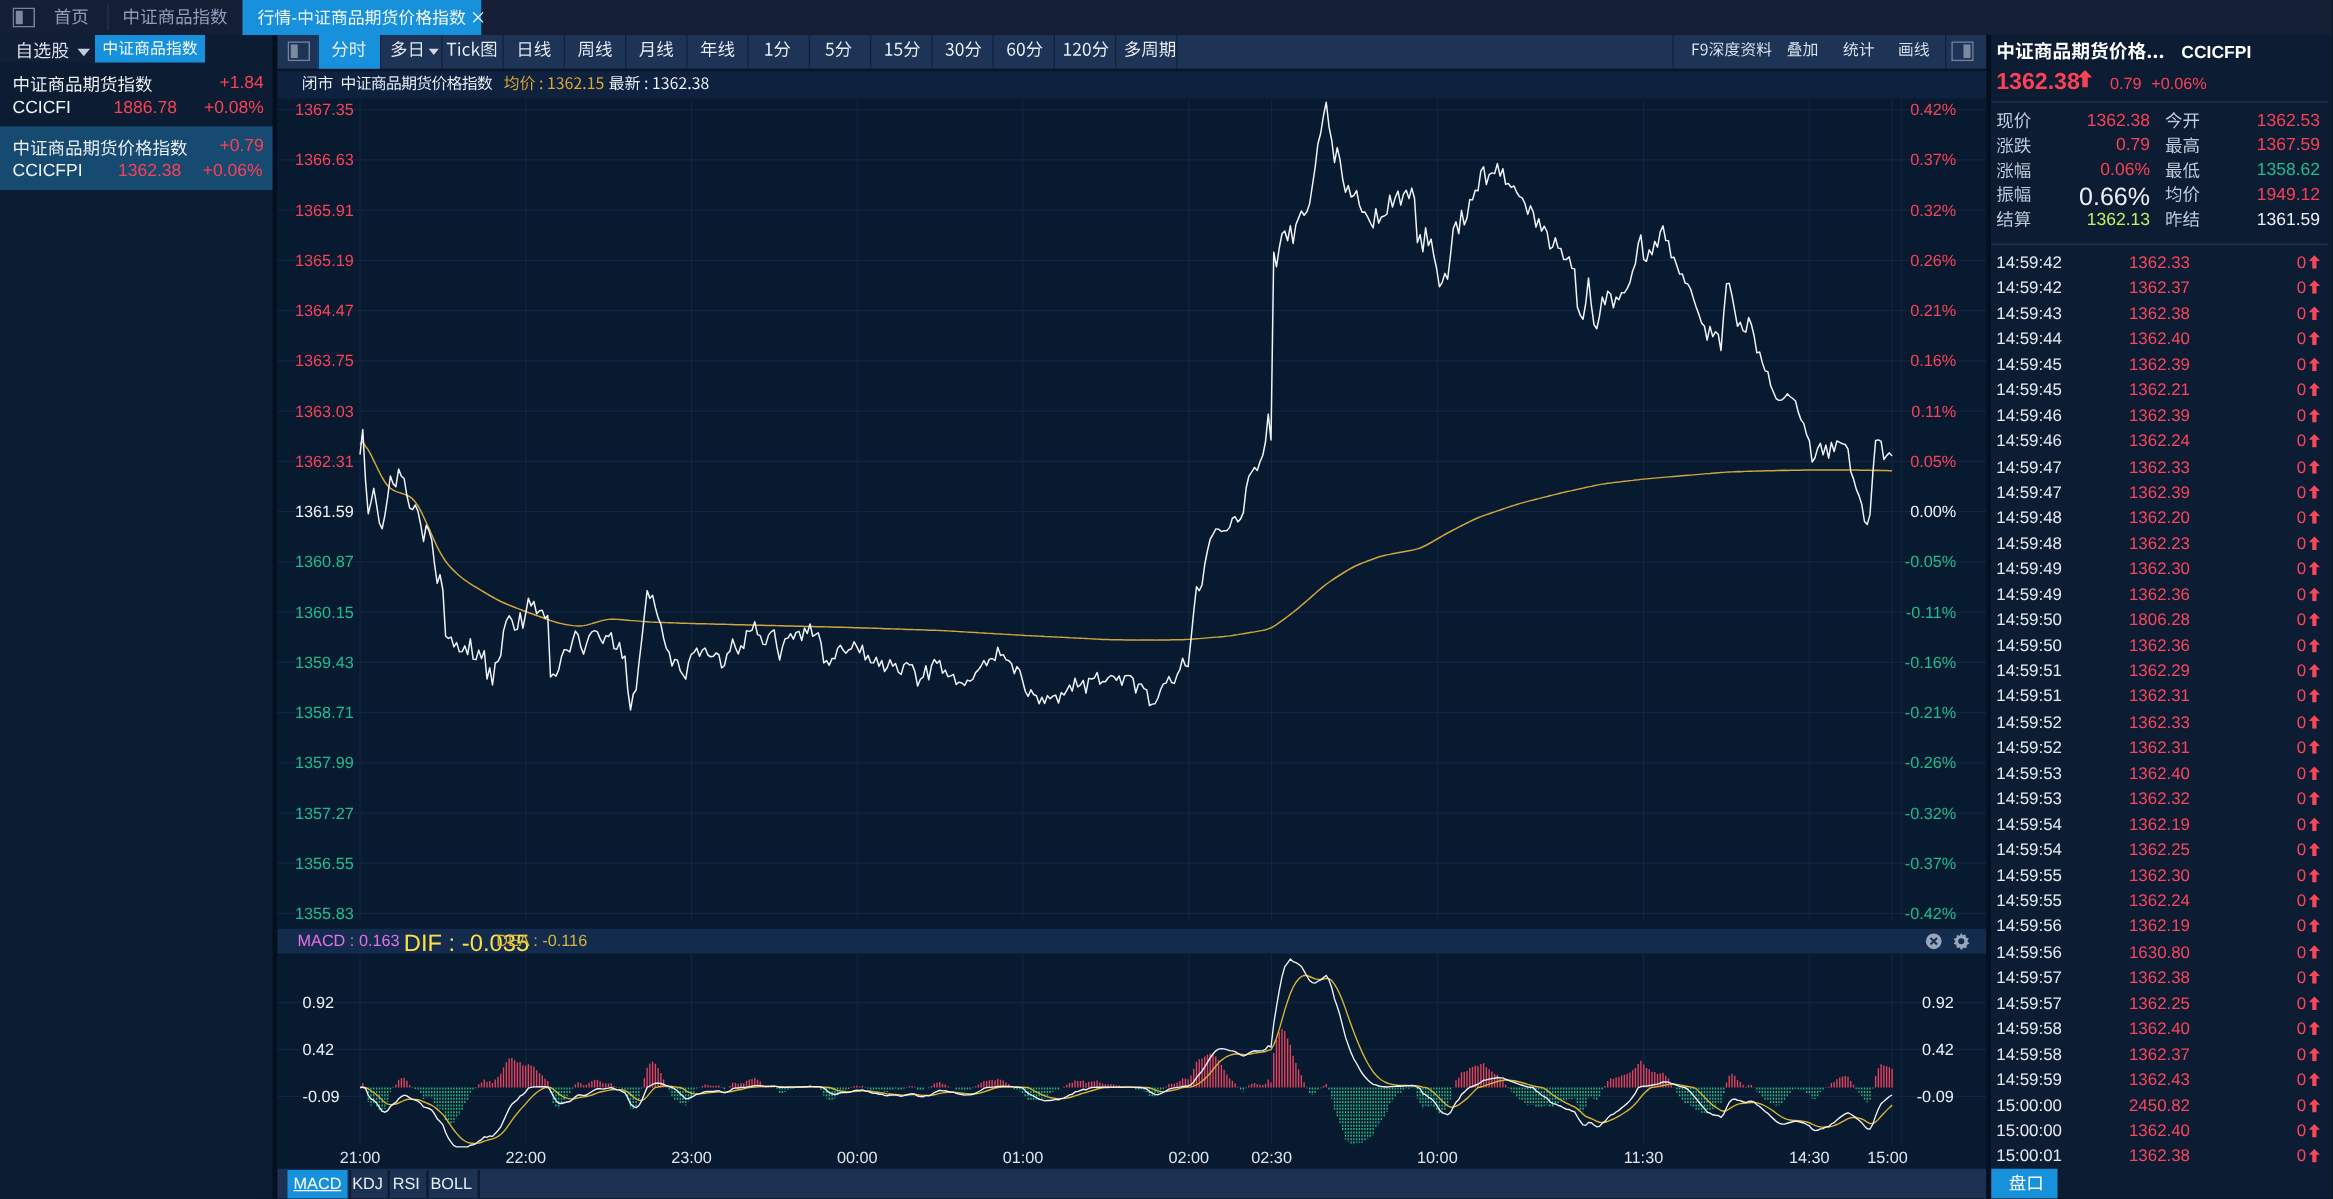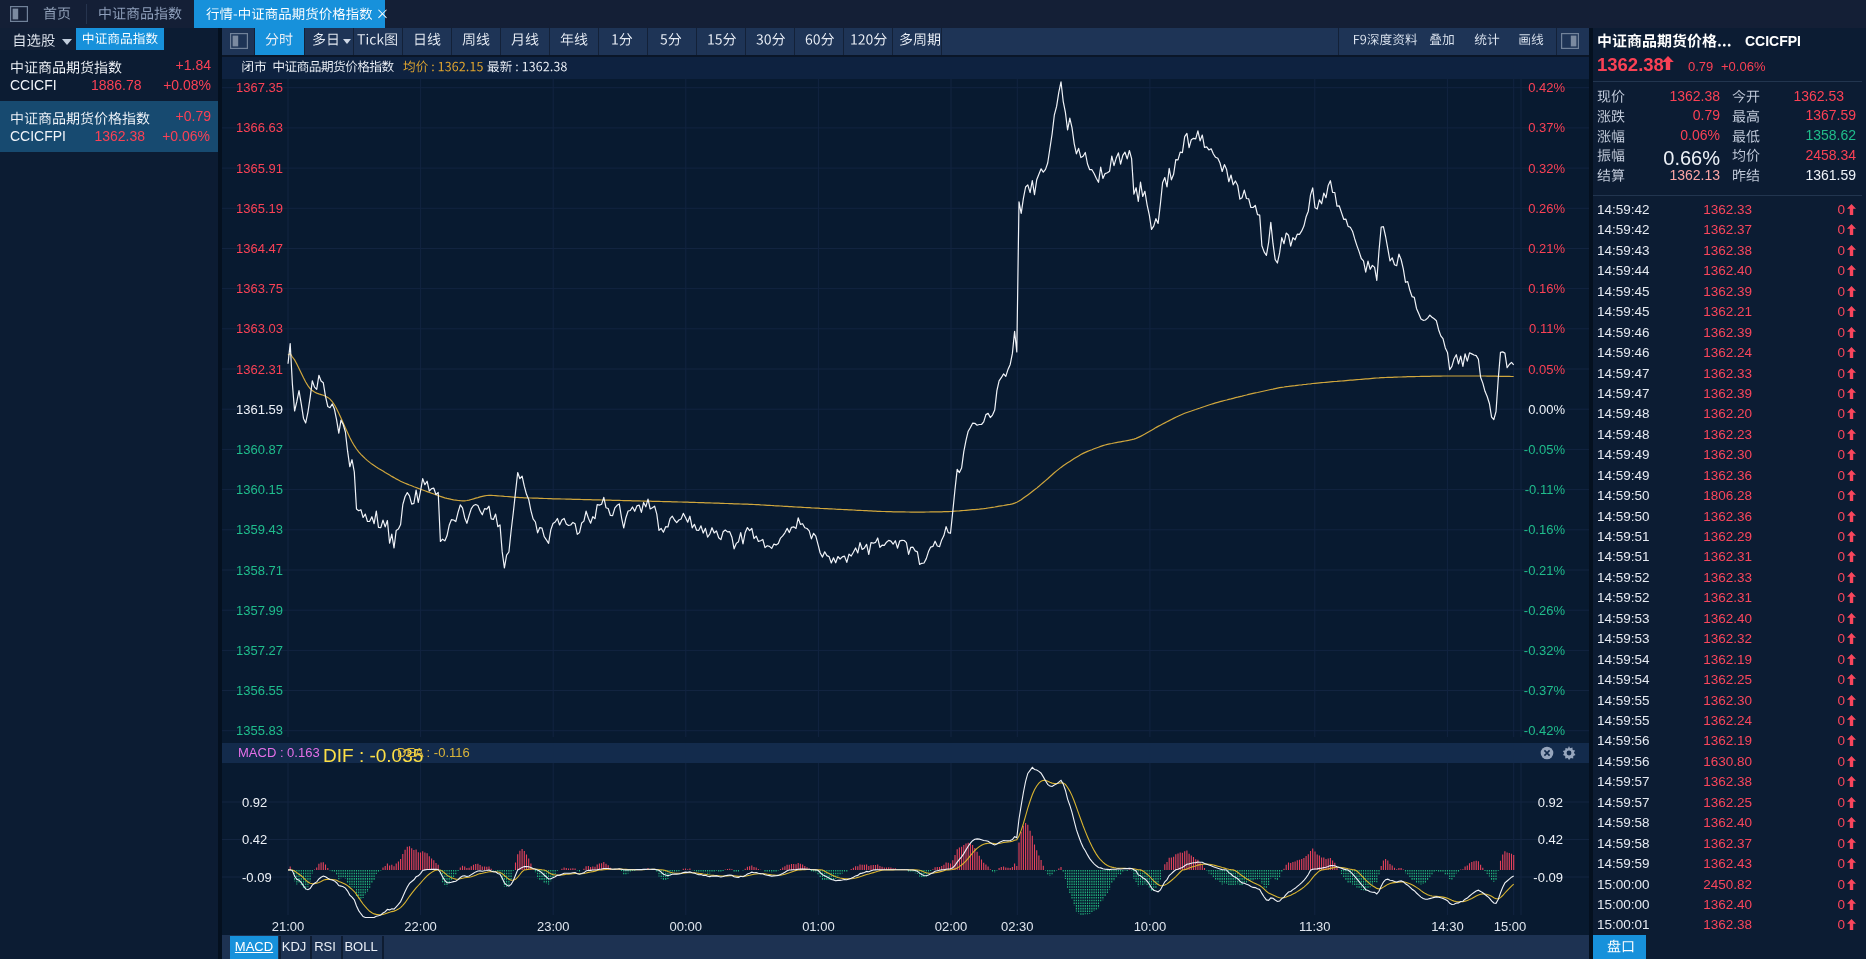--- a/index.html
+++ b/index.html
@@ -241,21 +241,21 @@
     <div class="tx" style="top:59px;font-size:13px;color:#fa4155;font-weight:normal;left:1688px;">0.79</div>
     <div class="tx" style="top:59px;font-size:13px;color:#fa4155;font-weight:normal;left:1721px;">+0.06%</div>
     <div class="ab" style="left:1593px;top:81px;width:269px;height:1px;background:#22354f;"></div>
     <div style="position:absolute;left:1597.0px;top:89.0px;line-height:0;"><svg class="" width="29" height="17" viewBox="0 -12.32 29 16.52" style="overflow:visible">
         <path fill="#c3ccdc" d="M6 -11.1V-3.6H7.1V-10.2H11.3V-3.6H12.3V-11.1ZM0.6 -1.4 0.8 -0.4C2.2 -0.8 3.9 -1.3 5.6 -1.8L5.5 -2.8L3.7 -2.2V-5.8H5.1V-6.8H3.7V-9.8H5.4V-10.8H0.8V-9.8H2.6V-6.8H1V-5.8H2.6V-1.9C1.9 -1.7 1.2 -1.5 0.6 -1.4ZM8.6 -9V-6.3C8.6 -4.1 8.2 -1.4 4.6 0.4C4.9 0.6 5.2 1 5.3 1.2C7.6 -0.1 8.7 -1.7 9.2 -3.4V-0.4C9.2 0.5 9.6 0.8 10.6 0.8H11.9C13.1 0.8 13.2 0.2 13.4 -2C13.1 -2.1 12.8 -2.2 12.5 -2.4C12.4 -0.4 12.4 -0 11.9 -0H10.7C10.3 -0 10.2 -0.1 10.2 -0.5V-3.9H9.4C9.6 -4.7 9.6 -5.5 9.6 -6.2V-9Z M24.1 -6.3V1.1H25.2V-6.3ZM20.2 -6.3V-4.4C20.2 -3.1 20 -0.9 18 0.5C18.2 0.7 18.6 1 18.7 1.2C21 -0.4 21.2 -2.8 21.2 -4.4V-6.3ZM22.4 -11.8C21.7 -10 20.1 -7.9 17.6 -6.5C17.8 -6.3 18.1 -5.9 18.3 -5.7C20.3 -6.9 21.7 -8.4 22.7 -10C23.8 -8.3 25.3 -6.8 26.9 -5.9C27 -6.1 27.3 -6.5 27.6 -6.7C25.9 -7.6 24.2 -9.3 23.2 -11L23.5 -11.6ZM17.8 -11.7C17 -9.6 15.8 -7.5 14.5 -6.2C14.7 -5.9 15 -5.4 15.1 -5.1C15.5 -5.6 15.9 -6.1 16.3 -6.7V1.1H17.4V-8.4C17.9 -9.4 18.4 -10.4 18.8 -11.5Z"></path>
       </svg></div>
     <div class="tx" style="top:87.5px;font-size:14px;color:#fa4155;font-weight:normal;right:146px;">1362.38</div>
     <div style="position:absolute;left:1732.0px;top:89.0px;line-height:0;"><svg class="" width="29" height="17" viewBox="0 -12.32 29 16.52" style="overflow:visible">
         <path fill="#c3ccdc" d="M5.5 -7.5C6.4 -6.8 7.6 -5.8 8.1 -5.1L8.9 -5.9C8.3 -6.5 7.1 -7.4 6.2 -8.1ZM2.3 -4.9V-3.8H10.1C9.1 -2.5 7.7 -0.7 6.5 0.7L7.5 1.2C9 -0.6 10.9 -3 12 -4.5L11.2 -4.9L11 -4.9ZM6.9 -11.9C5.5 -9.7 3 -7.8 0.5 -6.7C0.8 -6.4 1.1 -6 1.3 -5.7C3.4 -6.8 5.5 -8.4 7 -10.2C8.6 -8.5 10.8 -6.7 12.7 -5.8C12.9 -6.1 13.2 -6.5 13.5 -6.7C11.5 -7.6 9.1 -9.4 7.7 -11L7.9 -11.4Z M23.1 -9.8V-5.9H19.2V-6.5V-9.8ZM14.7 -5.9V-4.8H18C17.8 -2.9 17.1 -1.1 14.8 0.4C15 0.6 15.4 0.9 15.6 1.2C18.2 -0.5 18.9 -2.6 19.1 -4.8H23.1V1.1H24.2V-4.8H27.3V-5.9H24.2V-9.8H26.9V-10.8H15.2V-9.8H18.1V-6.5L18.1 -5.9Z"></path>
       </svg></div>
-    <div class="tx" style="top:87.5px;font-size:14px;color:#fa4155;font-weight:normal;right:22px;">1362.53</div>
+    <div class="tx" style="top:87.5px;font-size:14px;color:#fa4155;font-weight:normal;right:10px;">1362.53</div>
     <div style="position:absolute;left:1597.0px;top:108.8px;line-height:0;"><svg class="" width="29" height="17" viewBox="0 -12.32 29 16.52" style="overflow:visible">
         <path fill="#c3ccdc" d="M0.9 -10.9C1.6 -10.4 2.4 -9.6 2.8 -9.1L3.5 -9.7C3.1 -10.2 2.3 -10.9 1.6 -11.5ZM0.5 -7.1C1.1 -6.6 1.9 -5.8 2.3 -5.3L3 -6C2.6 -6.5 1.8 -7.2 1.1 -7.7ZM0.8 0.5 1.7 0.9C2.1 -0.4 2.6 -2.1 3 -3.5L2.1 -4C1.8 -2.4 1.2 -0.6 0.8 0.5ZM12.1 -11.4C11.5 -9.8 10.4 -8.3 9.3 -7.4C9.5 -7.2 9.8 -6.8 10 -6.7C11.1 -7.8 12.3 -9.4 13 -11.1ZM3.8 -8.1C3.7 -6.7 3.6 -5 3.5 -3.9H5.8C5.7 -1.3 5.5 -0.3 5.3 -0.1C5.2 0.1 5.1 0.1 4.8 0.1C4.6 0.1 4.1 0.1 3.5 0C3.6 0.3 3.7 0.7 3.7 1C4.3 1 5 1 5.3 1C5.7 1 5.9 0.9 6.1 0.6C6.5 0.2 6.6 -1.1 6.8 -4.4C6.8 -4.5 6.8 -4.8 6.8 -4.8H4.5C4.5 -5.5 4.6 -6.3 4.6 -7.1H6.8V-11.2H3.6V-10.3H6V-8.1ZM7.9 1.1C8.1 1 8.5 0.8 11 -0.3C11 -0.4 10.9 -0.9 10.9 -1.1L9 -0.4V-5.4H10C10.5 -2.7 11.4 -0.4 12.9 0.9C13 0.7 13.4 0.3 13.6 0.1C12.2 -0.9 11.3 -3 10.8 -5.4H13.5V-6.4H9V-11.6H8.1V-6.4H6.9V-5.4H8.1V-0.7C8.1 -0.1 7.7 0.1 7.5 0.3C7.6 0.5 7.8 0.9 7.9 1.1Z M16.1 -10.2H18.4V-7.8H16.1ZM14.5 -0.6 14.7 0.4C16.1 0 17.9 -0.5 19.7 -1L19.5 -1.9L18 -1.5V-4H19.5V-4.9H18V-6.9H19.4V-11.2H15.2V-6.9H17.1V-1.2L16.1 -1V-5.5H15.2V-0.8ZM23 -11.7V-9.2H21.6C21.7 -9.8 21.9 -10.4 21.9 -11L21 -11.2C20.7 -9.5 20.3 -7.9 19.7 -6.8C19.9 -6.7 20.3 -6.4 20.5 -6.3C20.9 -6.8 21.1 -7.5 21.4 -8.3H23V-7.2C23 -6.7 23 -6.1 23 -5.5H19.8V-4.5H22.8C22.5 -2.7 21.6 -0.9 19.2 0.4C19.5 0.6 19.8 0.9 20 1.2C22 -0 23 -1.6 23.6 -3.2C24.2 -1.3 25.3 0.2 26.8 1.1C27 0.8 27.3 0.4 27.6 0.2C25.8 -0.6 24.7 -2.4 24.1 -4.5H27.3V-5.5H24C24.1 -6.1 24.1 -6.6 24.1 -7.2V-8.3H27V-9.2H24.1V-11.7Z"></path>
       </svg></div>
     <div class="tx" style="top:107.3px;font-size:14px;color:#fa4155;font-weight:normal;right:146px;">0.79</div>
     <div style="position:absolute;left:1732.0px;top:108.8px;line-height:0;"><svg class="" width="29" height="17" viewBox="0 -12.32 29 16.52" style="overflow:visible">
         <path fill="#c3ccdc" d="M3.5 -8.9H10.5V-7.9H3.5ZM3.5 -10.6H10.5V-9.6H3.5ZM2.5 -11.3V-7.2H11.6V-11.3ZM5.5 -5.5V-4.5H3V-5.5ZM0.7 -0.6 0.8 0.3 5.5 -0.2V1.1H6.6V-0.4L7.3 -0.5V-1.3L6.6 -1.2V-5.5H13.3V-6.4H0.7V-5.5H2V-0.7ZM7.1 -4.6V-3.8H7.9L7.7 -3.7C8.1 -2.6 8.7 -1.7 9.4 -1C8.6 -0.4 7.8 0 6.9 0.3C7.1 0.5 7.3 0.9 7.4 1.1C8.3 0.7 9.3 0.3 10.1 -0.4C10.9 0.3 11.8 0.8 12.9 1.1C13 0.8 13.3 0.4 13.5 0.3C12.5 0 11.6 -0.4 10.8 -1C11.7 -1.9 12.4 -3 12.9 -4.4L12.3 -4.7L12.1 -4.6ZM8.6 -3.8H11.6C11.3 -2.9 10.7 -2.2 10.1 -1.6C9.5 -2.2 8.9 -2.9 8.6 -3.8ZM5.5 -3.8V-2.8H3V-3.8ZM5.5 -2V-1.1L3 -0.8V-2Z M18 -7.8H24.1V-6.6H18ZM17 -8.6V-5.8H25.2V-8.6ZM20.2 -11.6 20.6 -10.3H14.8V-9.4H27.1V-10.3H21.7C21.6 -10.8 21.4 -11.3 21.2 -11.8ZM15.3 -5V1.1H16.4V-4.1H25.6V0C25.6 0.2 25.6 0.2 25.4 0.2C25.2 0.2 24.6 0.2 24 0.2C24.1 0.4 24.2 0.8 24.3 1C25.2 1 25.8 1 26.2 0.9C26.5 0.7 26.7 0.5 26.7 0V-5ZM17.9 -3.3V0.3H18.9V-0.4H23.9V-3.3ZM18.9 -2.5H22.9V-1.2H18.9Z"></path>
       </svg></div>
     <div class="tx" style="top:107.3px;font-size:14px;color:#fa4155;font-weight:normal;right:10px;">1367.59</div>
     <div style="position:absolute;left:1597.0px;top:128.6px;line-height:0;"><svg class="" width="29" height="17" viewBox="0 -12.32 29 16.52" style="overflow:visible">
         <path fill="#c3ccdc" d="M0.9 -10.9C1.6 -10.4 2.4 -9.6 2.8 -9.1L3.5 -9.7C3.1 -10.2 2.3 -10.9 1.6 -11.5ZM0.5 -7.1C1.1 -6.6 1.9 -5.8 2.3 -5.3L3 -6C2.6 -6.5 1.8 -7.2 1.1 -7.7ZM0.8 0.5 1.7 0.9C2.1 -0.4 2.6 -2.1 3 -3.5L2.1 -4C1.8 -2.4 1.2 -0.6 0.8 0.5ZM12.1 -11.4C11.5 -9.8 10.4 -8.3 9.3 -7.4C9.5 -7.2 9.8 -6.8 10 -6.7C11.1 -7.8 12.3 -9.4 13 -11.1ZM3.8 -8.1C3.7 -6.7 3.6 -5 3.5 -3.9H5.8C5.7 -1.3 5.5 -0.3 5.3 -0.1C5.2 0.1 5.1 0.1 4.8 0.1C4.6 0.1 4.1 0.1 3.5 0C3.6 0.3 3.7 0.7 3.7 1C4.3 1 5 1 5.3 1C5.7 1 5.9 0.9 6.1 0.6C6.5 0.2 6.6 -1.1 6.8 -4.4C6.8 -4.5 6.8 -4.8 6.8 -4.8H4.5C4.5 -5.5 4.6 -6.3 4.6 -7.1H6.8V-11.2H3.6V-10.3H6V-8.1ZM7.9 1.1C8.1 1 8.5 0.8 11 -0.3C11 -0.4 10.9 -0.9 10.9 -1.1L9 -0.4V-5.4H10C10.5 -2.7 11.4 -0.4 12.9 0.9C13 0.7 13.4 0.3 13.6 0.1C12.2 -0.9 11.3 -3 10.8 -5.4H13.5V-6.4H9V-11.6H8.1V-6.4H6.9V-5.4H8.1V-0.7C8.1 -0.1 7.7 0.1 7.5 0.3C7.6 0.5 7.8 0.9 7.9 1.1Z M20 -11V-10.2H27.3V-11ZM21.7 -8.3H25.6V-6.7H21.7ZM20.7 -9.2V-5.9H26.6V-9.2ZM14.9 -9.1V-1.8H15.7V-8.2H16.8V1.1H17.7V-8.2H18.8V-3C18.8 -2.8 18.7 -2.8 18.6 -2.8C18.5 -2.8 18.3 -2.8 17.9 -2.8C18.1 -2.6 18.2 -2.2 18.2 -1.9C18.7 -1.9 19 -1.9 19.3 -2.1C19.5 -2.3 19.6 -2.5 19.6 -2.9V-9.1H17.7V-11.7H16.8V-9.1ZM21.1 -1.7H23.1V-0.2H21.1ZM26.2 -1.7V-0.2H24V-1.7ZM21.1 -2.5V-3.9H23.1V-2.5ZM26.2 -2.5H24V-3.9H26.2ZM20.1 -4.8V1.1H21.1V0.6H26.2V1.1H27.1V-4.8Z"></path>
@@ -265,25 +265,25 @@
         <path fill="#c3ccdc" d="M3.5 -8.9H10.5V-7.9H3.5ZM3.5 -10.6H10.5V-9.6H3.5ZM2.5 -11.3V-7.2H11.6V-11.3ZM5.5 -5.5V-4.5H3V-5.5ZM0.7 -0.6 0.8 0.3 5.5 -0.2V1.1H6.6V-0.4L7.3 -0.5V-1.3L6.6 -1.2V-5.5H13.3V-6.4H0.7V-5.5H2V-0.7ZM7.1 -4.6V-3.8H7.9L7.7 -3.7C8.1 -2.6 8.7 -1.7 9.4 -1C8.6 -0.4 7.8 0 6.9 0.3C7.1 0.5 7.3 0.9 7.4 1.1C8.3 0.7 9.3 0.3 10.1 -0.4C10.9 0.3 11.8 0.8 12.9 1.1C13 0.8 13.3 0.4 13.5 0.3C12.5 0 11.6 -0.4 10.8 -1C11.7 -1.9 12.4 -3 12.9 -4.4L12.3 -4.7L12.1 -4.6ZM8.6 -3.8H11.6C11.3 -2.9 10.7 -2.2 10.1 -1.6C9.5 -2.2 8.9 -2.9 8.6 -3.8ZM5.5 -3.8V-2.8H3V-3.8ZM5.5 -2V-1.1L3 -0.8V-2Z M22.1 -1.8C22.6 -1 23.1 0.2 23.3 0.9L24.1 0.6C23.9 -0.1 23.3 -1.2 22.9 -2.1ZM17.7 -11.7C16.9 -9.5 15.7 -7.4 14.3 -6C14.5 -5.7 14.8 -5.2 14.9 -4.9C15.4 -5.4 15.9 -6.1 16.4 -6.8V1.1H17.3V-8.4C17.9 -9.4 18.3 -10.4 18.7 -11.4ZM19.1 1.2C19.3 1 19.7 0.9 22.3 0.1C22.2 -0.1 22.2 -0.5 22.2 -0.8L20.3 -0.3V-5.4H23.5C23.9 -1.6 24.7 1 26.2 1C26.8 1 27.3 0.4 27.5 -1.7C27.4 -1.8 27 -2.1 26.8 -2.3C26.7 -1 26.5 -0.2 26.2 -0.3C25.5 -0.3 24.8 -2.4 24.5 -5.4H27.3V-6.4H24.4C24.3 -7.6 24.2 -8.8 24.1 -10.2C25.1 -10.4 26 -10.6 26.7 -10.9L25.8 -11.7C24.3 -11.1 21.6 -10.6 19.3 -10.2L19.3 -10.2L19.3 -0.6C19.3 -0 18.9 0.2 18.7 0.3C18.8 0.5 19 0.9 19.1 1.2ZM23.4 -6.4H20.3V-9.5C21.2 -9.6 22.2 -9.8 23.1 -10C23.2 -8.7 23.3 -7.5 23.4 -6.4Z"></path>
       </svg></div>
     <div class="tx" style="top:127.1px;font-size:14px;color:#1fbd8c;font-weight:normal;right:10px;">1358.62</div>
     <div style="position:absolute;left:1597.0px;top:148.4px;line-height:0;"><svg class="" width="29" height="17" viewBox="0 -12.32 29 16.52" style="overflow:visible">
         <path fill="#c3ccdc" d="M7.4 -8.8V-7.8H12.7V-8.8ZM7.7 1.1C7.9 0.9 8.3 0.7 10.7 -0.3C10.6 -0.5 10.5 -0.9 10.5 -1.2L8.6 -0.4V-5.4H9.6C10.1 -2.7 11.2 -0.4 12.8 0.8C13 0.5 13.3 0.2 13.5 -0C12.6 -0.6 11.8 -1.6 11.3 -2.7C11.9 -3.2 12.6 -3.7 13.2 -4.3L12.5 -4.9C12.1 -4.5 11.5 -3.9 11 -3.5C10.7 -4.1 10.5 -4.8 10.4 -5.4H13.3V-6.4H6.7V-10.1H13.1V-11.1H5.7V-6C5.7 -3.9 5.6 -1.3 4.5 0.6C4.8 0.7 5.2 1 5.4 1.1C6.5 -0.7 6.7 -3.3 6.7 -5.4H7.7V-0.8C7.7 -0.2 7.4 0.2 7.2 0.4C7.4 0.5 7.6 0.9 7.7 1.1ZM2.4 -11.8V-8.9H0.8V-8H2.4V-4.8C1.7 -4.6 1 -4.4 0.5 -4.3L0.8 -3.3L2.4 -3.8V-0.1C2.4 0.1 2.3 0.1 2.2 0.1C2 0.1 1.6 0.1 1.1 0.1C1.2 0.4 1.3 0.8 1.4 1.1C2.1 1.1 2.6 1 2.9 0.9C3.3 0.7 3.4 0.4 3.4 -0.1V-4.1L5 -4.6L4.8 -5.5L3.4 -5.1V-8H4.8V-8.9H3.4V-11.8Z M20 -11V-10.2H27.3V-11ZM21.7 -8.3H25.6V-6.7H21.7ZM20.7 -9.2V-5.9H26.6V-9.2ZM14.9 -9.1V-1.8H15.7V-8.2H16.8V1.1H17.7V-8.2H18.8V-3C18.8 -2.8 18.7 -2.8 18.6 -2.8C18.5 -2.8 18.3 -2.8 17.9 -2.8C18.1 -2.6 18.2 -2.2 18.2 -1.9C18.7 -1.9 19 -1.9 19.3 -2.1C19.5 -2.3 19.6 -2.5 19.6 -2.9V-9.1H17.7V-11.7H16.8V-9.1ZM21.1 -1.7H23.1V-0.2H21.1ZM26.2 -1.7V-0.2H24V-1.7ZM21.1 -2.5V-3.9H23.1V-2.5ZM26.2 -2.5H24V-3.9H26.2ZM20.1 -4.8V1.1H21.1V0.6H26.2V1.1H27.1V-4.8Z"></path>
       </svg></div>
     <div class="tx" style="top:146.9px;font-size:20px;color:#eef2f8;font-weight:normal;right:146px;">0.66%</div>
     <div style="position:absolute;left:1732.0px;top:148.4px;line-height:0;"><svg class="" width="29" height="17" viewBox="0 -12.32 29 16.52" style="overflow:visible">
         <path fill="#c3ccdc" d="M6.8 -6.5C7.7 -5.8 8.8 -4.7 9.3 -4.1L10 -4.9C9.4 -5.4 8.3 -6.4 7.4 -7.1ZM5.7 -1.7 6.1 -0.7C7.5 -1.5 9.5 -2.5 11.2 -3.5L11 -4.4C9.1 -3.4 7 -2.3 5.7 -1.7ZM8 -11.8C7.3 -9.9 6.2 -8.1 5 -7C5.2 -6.8 5.5 -6.4 5.7 -6.2C6.3 -6.8 7 -7.6 7.5 -8.5H12C11.9 -2.8 11.7 -0.5 11.2 -0.1C11 0.1 10.9 0.2 10.6 0.2C10.2 0.2 9.3 0.2 8.3 0.1C8.5 0.4 8.6 0.8 8.7 1.1C9.5 1.1 10.4 1.1 10.9 1.1C11.5 1.1 11.8 0.9 12.1 0.5C12.6 -0.2 12.8 -2.4 13 -9C13 -9.1 13 -9.5 13 -9.5H8.1C8.4 -10.2 8.7 -10.8 8.9 -11.5ZM0.5 -1.7 0.9 -0.7C2.2 -1.3 3.9 -2.2 5.6 -3.1L5.3 -4L3.4 -3V-7.4H5.1V-8.4H3.4V-11.6H2.4V-8.4H0.6V-7.4H2.4V-2.6C1.7 -2.2 1 -1.9 0.5 -1.7Z M24.1 -6.3V1.1H25.2V-6.3ZM20.2 -6.3V-4.4C20.2 -3.1 20 -0.9 18 0.5C18.2 0.7 18.6 1 18.7 1.2C21 -0.4 21.2 -2.8 21.2 -4.4V-6.3ZM22.4 -11.8C21.7 -10 20.1 -7.9 17.6 -6.5C17.8 -6.3 18.1 -5.9 18.3 -5.7C20.3 -6.9 21.7 -8.4 22.7 -10C23.8 -8.3 25.3 -6.8 26.9 -5.9C27 -6.1 27.3 -6.5 27.6 -6.7C25.9 -7.6 24.2 -9.3 23.2 -11L23.5 -11.6ZM17.8 -11.7C17 -9.6 15.8 -7.5 14.5 -6.2C14.7 -5.9 15 -5.4 15.1 -5.1C15.5 -5.6 15.9 -6.1 16.3 -6.7V1.1H17.4V-8.4C17.9 -9.4 18.4 -10.4 18.8 -11.5Z"></path>
       </svg></div>
-    <div class="tx" style="top:146.9px;font-size:14px;color:#fa4155;font-weight:normal;right:10px;">2458.34</div>
+    <div class="tx" style="top:146.9px;font-size:14px;color:#fa4155;font-weight:normal;right:10px;">1949.12</div>
     <div style="position:absolute;left:1597.0px;top:168.2px;line-height:0;"><svg class="" width="29" height="17" viewBox="0 -12.32 29 16.52" style="overflow:visible">
         <path fill="#c3ccdc" d="M0.5 -0.7 0.7 0.3C2.1 0 3.9 -0.4 5.7 -0.8L5.6 -1.7C3.7 -1.4 1.8 -1 0.5 -0.7ZM0.8 -6C1 -6.1 1.3 -6.1 3.1 -6.4C2.5 -5.5 1.9 -4.8 1.6 -4.5C1.2 -4 0.9 -3.7 0.5 -3.6C0.7 -3.3 0.8 -2.8 0.9 -2.6C1.2 -2.8 1.7 -2.9 5.6 -3.6C5.6 -3.8 5.6 -4.2 5.6 -4.5L2.5 -4C3.6 -5.2 4.7 -6.7 5.6 -8.2L4.7 -8.8C4.4 -8.3 4.1 -7.8 3.8 -7.3L1.9 -7.2C2.7 -8.3 3.6 -9.8 4.2 -11.2L3.1 -11.7C2.5 -10 1.5 -8.3 1.2 -7.9C0.9 -7.4 0.7 -7.1 0.4 -7C0.5 -6.7 0.7 -6.2 0.8 -6ZM8.9 -11.8V-9.9H5.7V-8.9H8.9V-6.7H6.1V-5.7H13V-6.7H10V-8.9H13.2V-9.9H10V-11.8ZM6.4 -4.3V1.1H7.4V0.5H11.6V1.1H12.6V-4.3ZM7.4 -0.4V-3.3H11.6V-0.4Z M17.5 -6.4H24.7V-5.6H17.5ZM17.5 -4.9H24.7V-4.1H17.5ZM17.5 -7.9H24.7V-7.1H17.5ZM22.1 -11.8C21.7 -10.8 21 -9.7 20.1 -9.1C20.3 -9 20.7 -8.7 21 -8.6H18.1L18.9 -8.9C18.8 -9.1 18.6 -9.5 18.4 -9.9H20.8V-10.7H17.1C17.3 -11 17.4 -11.3 17.5 -11.6L16.6 -11.8C16.1 -10.7 15.3 -9.6 14.5 -8.9C14.7 -8.8 15.1 -8.5 15.3 -8.3C15.8 -8.8 16.2 -9.3 16.6 -9.9H17.3C17.6 -9.4 17.9 -8.9 18 -8.6H16.5V-3.3H18.4V-2.4L18.3 -2.1H14.8V-1.3H18C17.6 -0.7 16.8 -0.1 15 0.4C15.2 0.5 15.5 0.9 15.7 1.1C17.9 0.5 18.8 -0.4 19.2 -1.3H23V1.1H24.1V-1.3H27.3V-2.1H24.1V-3.3H25.8V-8.6H24.4L25.1 -8.9C25 -9.2 24.8 -9.5 24.5 -9.9H27.2V-10.7H22.7C22.8 -11 23 -11.3 23.1 -11.6ZM23 -2.1H19.4L19.4 -2.4V-3.3H23ZM21.1 -8.6C21.4 -8.9 21.8 -9.4 22.2 -9.9H23.3C23.7 -9.5 24.1 -8.9 24.2 -8.6Z"></path>
       </svg></div>
-    <div class="tx" style="top:166.7px;font-size:14px;color:#fca5a5;font-weight:normal;right:146px;">1362.13</div>
+    <div class="tx" style="top:166.7px;font-size:14px;color:#bef264;font-weight:normal;right:146px;">1362.13</div>
     <div style="position:absolute;left:1732.0px;top:168.2px;line-height:0;"><svg class="" width="29" height="17" viewBox="0 -12.32 29 16.52" style="overflow:visible">
         <path fill="#c3ccdc" d="M7.4 -11.8C7 -9.9 6.2 -8 5.2 -6.7C5.5 -6.6 5.9 -6.2 6 -6C6.6 -6.7 7 -7.5 7.5 -8.5H8.3V1.1H9.3V-2.5H13.3V-3.4H9.3V-5.6H13.2V-6.6H9.3V-8.5H13.5V-9.5H7.9C8.1 -10.2 8.3 -10.9 8.5 -11.6ZM4.2 -5.7V-2.5H2.1V-5.7ZM4.2 -6.6H2.1V-9.7H4.2ZM1.1 -10.7V-0.4H2.1V-1.5H5.2V-10.7Z M14.5 -0.7 14.7 0.3C16.1 0 17.9 -0.4 19.7 -0.8L19.6 -1.7C17.7 -1.4 15.8 -1 14.5 -0.7ZM14.8 -6C15 -6.1 15.3 -6.1 17.1 -6.4C16.5 -5.5 15.9 -4.8 15.6 -4.5C15.2 -4 14.9 -3.7 14.5 -3.6C14.7 -3.3 14.8 -2.8 14.9 -2.6C15.2 -2.8 15.7 -2.9 19.6 -3.6C19.6 -3.8 19.6 -4.2 19.6 -4.5L16.4 -4C17.6 -5.2 18.7 -6.7 19.6 -8.2L18.7 -8.8C18.4 -8.3 18.1 -7.8 17.8 -7.3L15.9 -7.2C16.7 -8.3 17.6 -9.8 18.2 -11.2L17.1 -11.7C16.5 -10 15.5 -8.3 15.2 -7.9C14.9 -7.4 14.7 -7.1 14.4 -7C14.5 -6.7 14.7 -6.2 14.8 -6ZM22.9 -11.8V-9.9H19.7V-8.9H22.9V-6.7H20.1V-5.7H27V-6.7H24V-8.9H27.2V-9.9H24V-11.8ZM20.4 -4.3V1.1H21.4V0.5H25.6V1.1H26.6V-4.3ZM21.4 -0.4V-3.3H25.6V-0.4Z"></path>
       </svg></div>
     <div class="tx" style="top:166.7px;font-size:14px;color:#eef2f8;font-weight:normal;right:10px;">1361.59</div>
     <div class="ab" style="left:1593px;top:195px;width:269px;height:1px;background:#22354f;"></div>
     <div class="tx" style="top:202.0px;font-size:13.5px;color:#e6eaf2;font-weight:normal;left:1597px;">14:59:42</div>
     <div class="tx" style="top:202.0px;font-size:13.5px;color:#f9465c;font-weight:normal;right:114px;">1362.33</div>
     <div class="tx" style="top:202.0px;font-size:13.5px;color:#f9465c;font-weight:normal;right:21px;">0</div>
     <div class="ab" style="left:1847px;top:204.0px;line-height:0"><svg width="9" height="11" viewBox="0 0 10 12">
         <path d="M5 0L10 5.2H6.9V12H3.1V5.2H0Z" fill="#f9465c"></path>

